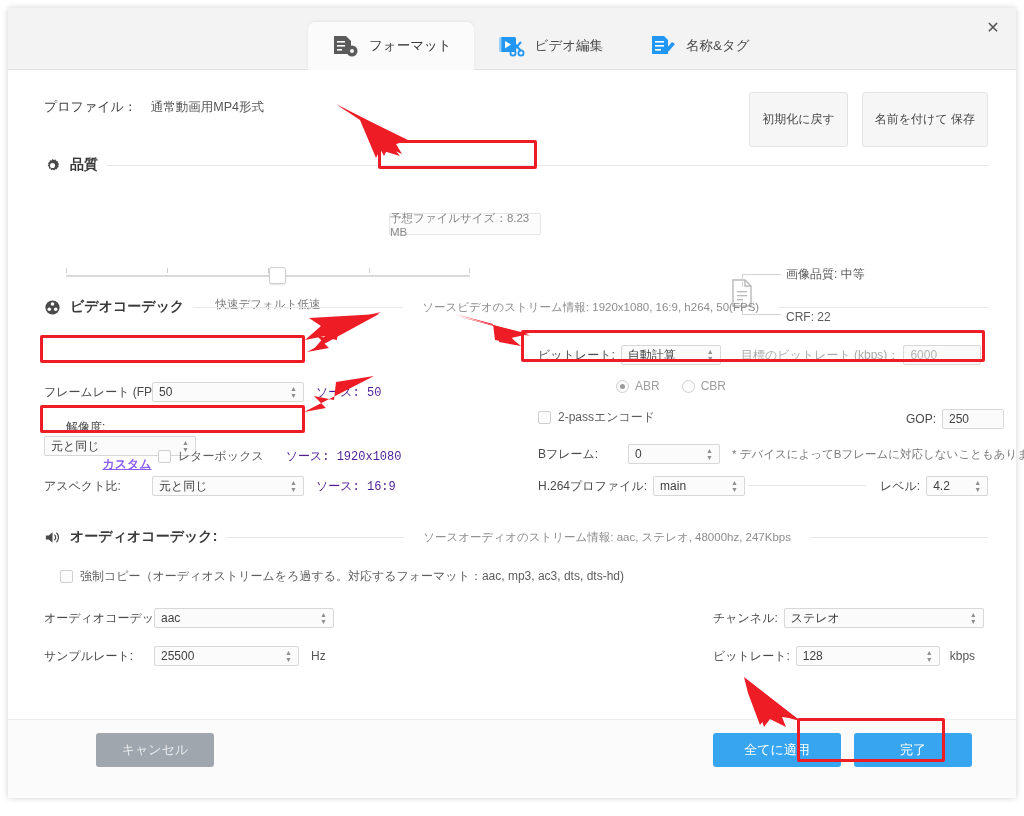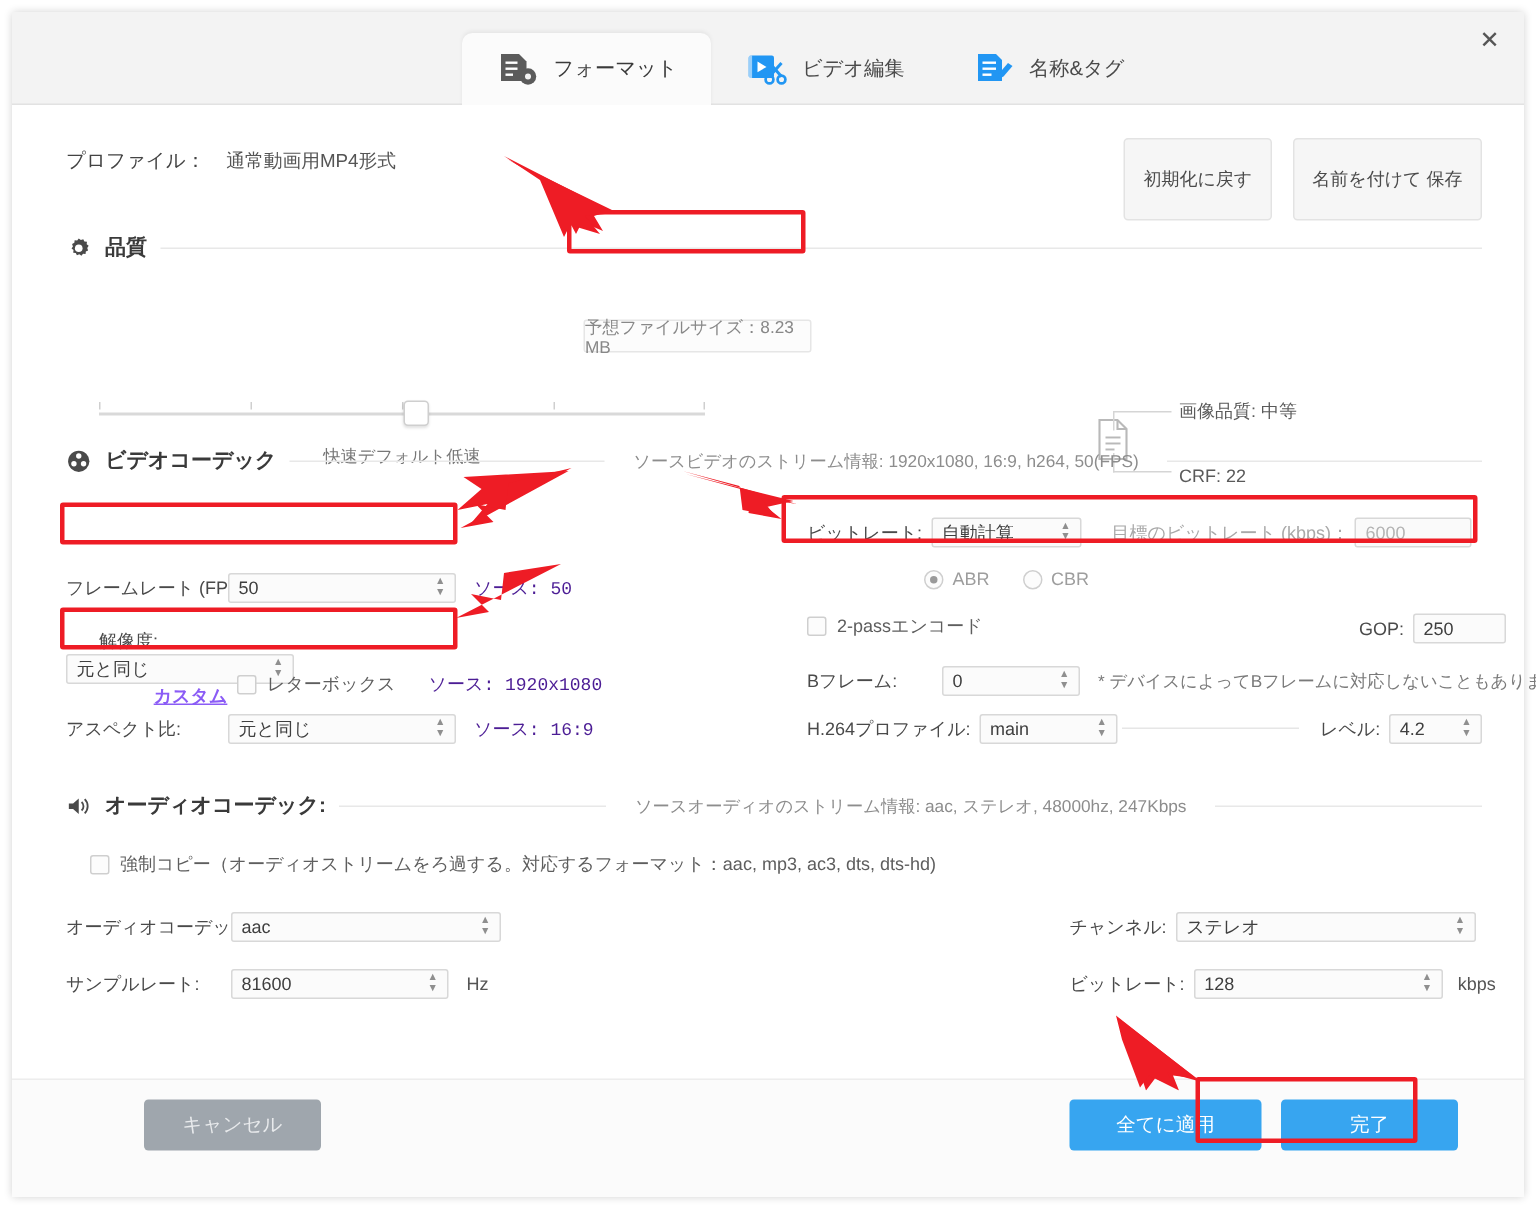--- a/index.html
+++ b/index.html
@@ -617,21 +617,21 @@
         <span class="spin">
             <i>▲</i>
             <i>▼</i>
           </span>
       </span>
     </div>
 
     <div class="field" style="left:36px; top:576px;">
       <span class="field-label" style="width:110px;">サンプルレート:</span>
       <span class="select-box" style="width:145px;">
-        <span>81600</span>
+        <span>25500</span>
         <span class="spin">
             <i>▲</i>
             <i>▼</i>
           </span>
       </span>
       <span class="unit" style="margin-left:12px;">Hz</span>
     </div>
 
     <div class="field" style="left:705px; top:538px;">
       <span class="field-label">チャンネル:</span>
@@ -639,21 +639,21 @@
         <span>ステレオ</span>
         <span class="spin">
             <i>▲</i>
             <i>▼</i>
           </span>
       </span>
     </div>
 
     <div class="field" style="left:705px; top:576px;">
       <span class="field-label">ビットレート:</span>
-      <span class="select-box" style="width:166px; margin-left:6px;">
+      <span class="select-box" style="width:144px; margin-left:6px;">
         <span>128</span>
         <span class="spin">
             <i>▲</i>
             <i>▼</i>
           </span>
       </span>
       <span class="unit" style="margin-left:10px;">kbps</span>
     </div>
 
     <div class="footer">

